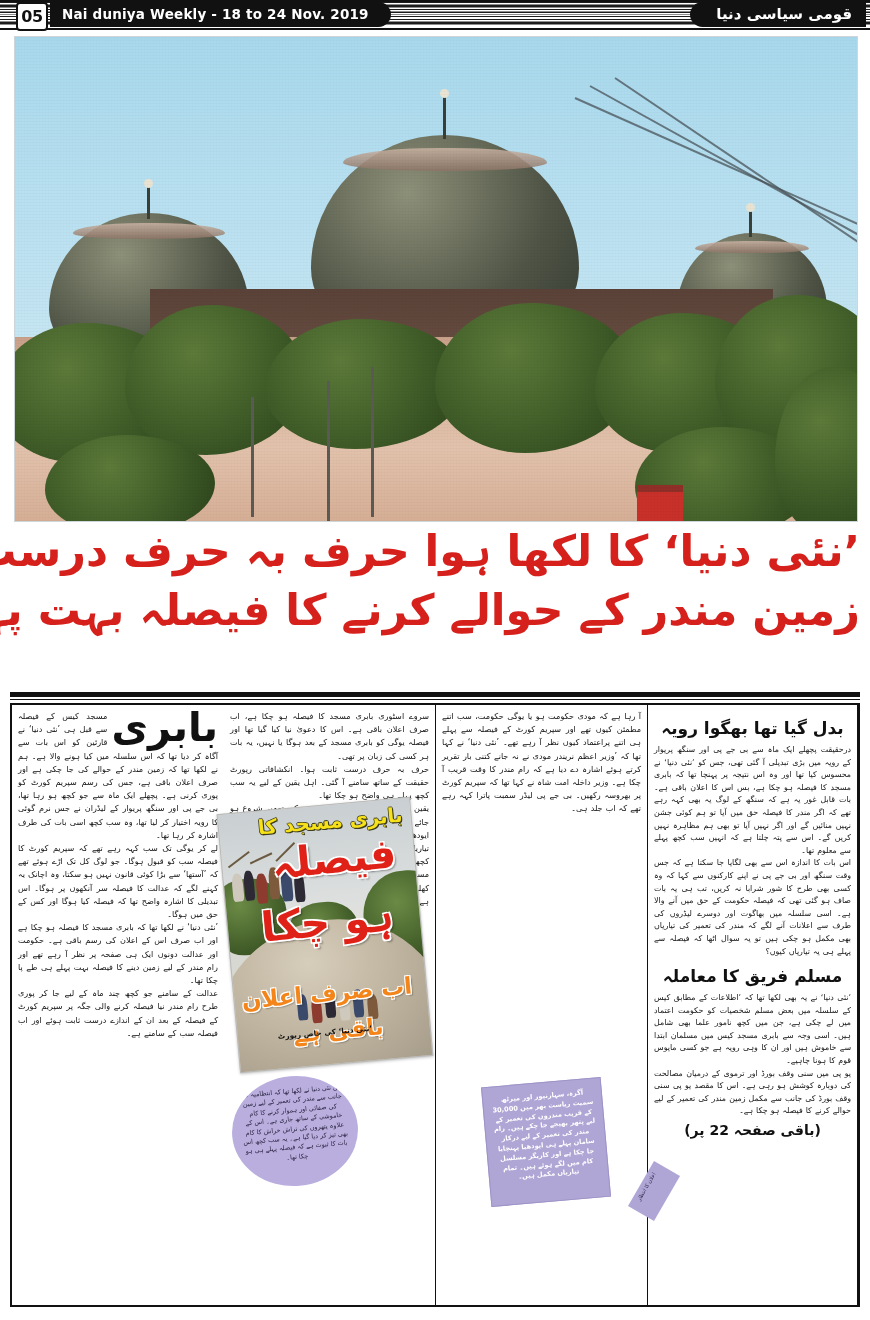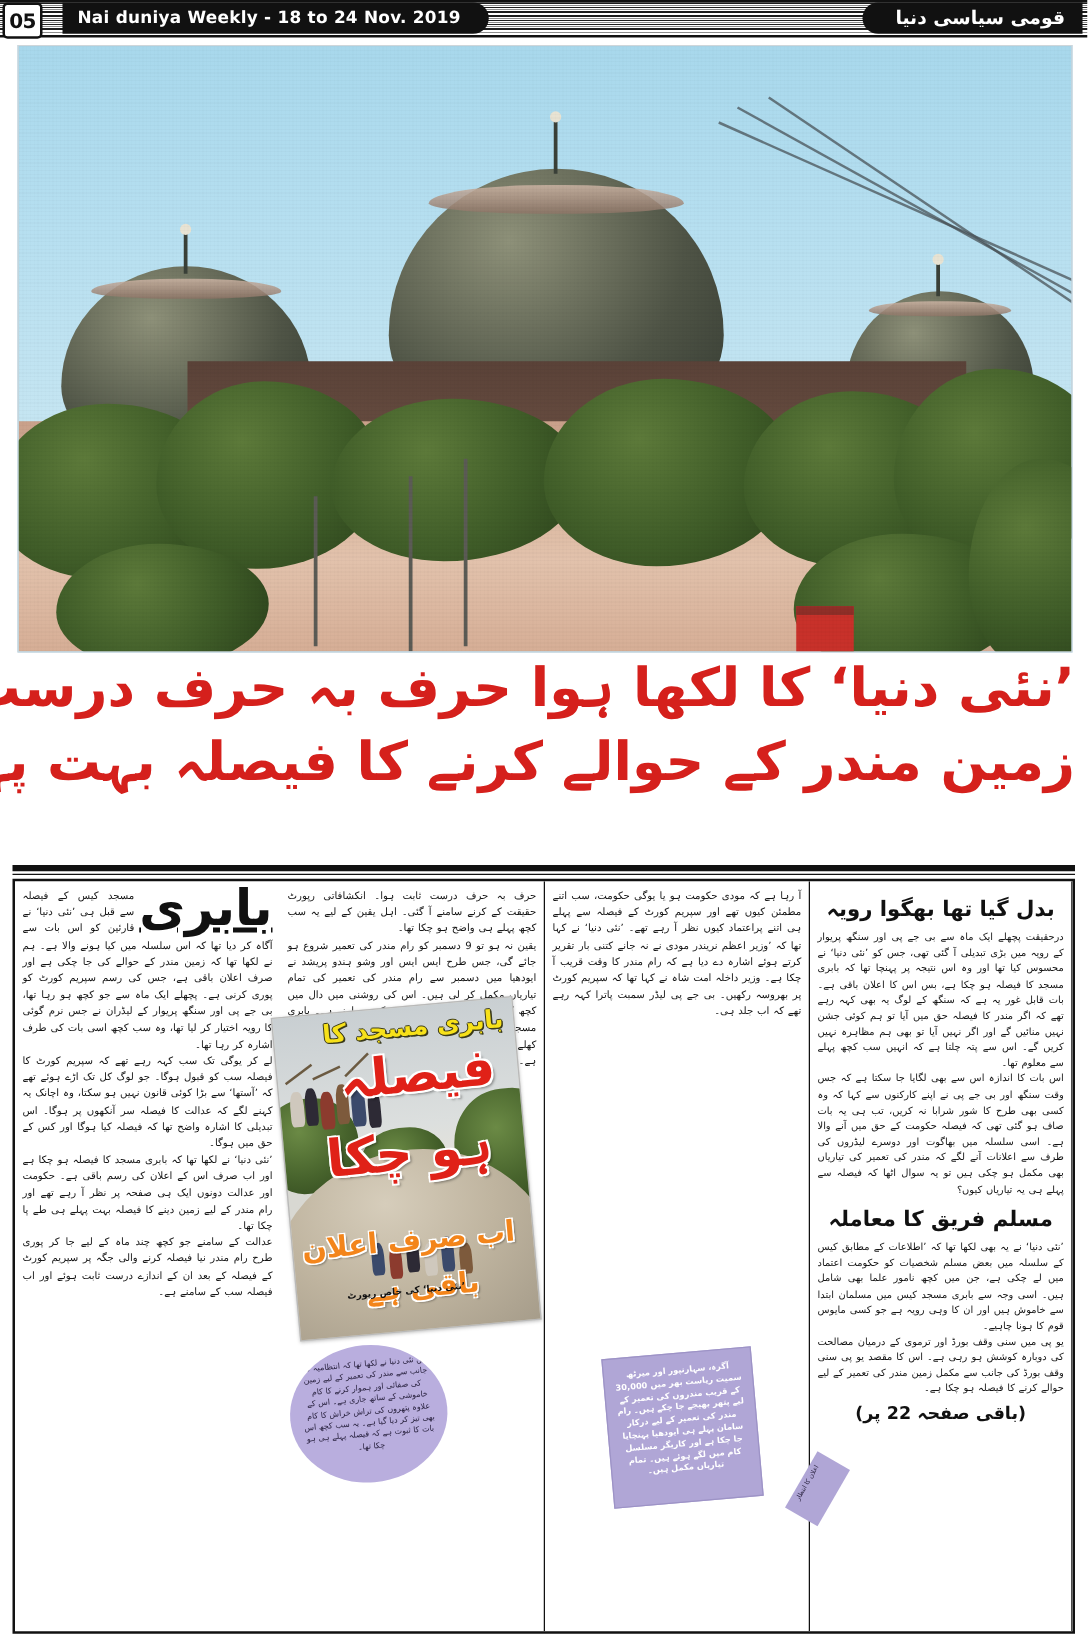--- a/index.html
+++ b/index.html
@@ -24,21 +24,21 @@
       #1d1d1d 0px, #1d1d1d 1.2px,
       #ffffff 1.2px, #ffffff 2.0px,
       #8d8d8d 2.0px, #8d8d8d 2.7px,
       #ffffff 2.7px, #ffffff 3.4px
     );
   }
   .mast-rule-top{position:absolute;left:0;top:0;width:870px;height:2px;background:#111;}
   .mast-rule-bot{position:absolute;left:0;top:28px;width:870px;height:2px;background:#111;}
 
   .page-num{
-    position:absolute;left:2px;top:2px;width:28px;height:25px;
+    position:absolute;left:16px;top:2px;width:28px;height:25px;
     background:#ffffff;border:2px solid #111;border-radius:4px;
     color:#111;font-weight:bold;font-size:16px;line-height:25px;text-align:center;
     font-family:"DejaVu Sans",sans-serif;letter-spacing:-0.5px;
   }
   .mast-title{
     position:absolute;left:50px;top:2px;height:25px;
     background:#111;border-radius:0 13px 13px 0;
     color:#fff;font-weight:bold;font-size:13.5px;line-height:25px;
     padding:0 22px 0 12px;white-space:nowrap;
     font-family:"DejaVu Sans","Liberation Sans",sans-serif;
@@ -144,21 +144,21 @@
     font-family:"DejaVu Sans","Liberation Sans",sans-serif;
     word-spacing:0.5px;
   }
   .utext.tight{font-size:7.9px;line-height:12.6px;}
   .subhead{
     direction:rtl;text-align:center;font-weight:bold;font-size:17px;
     line-height:22px;color:#111;margin:7px 0 5px 0;
   }
   .dropcap{
     float:right;font-size:40px;line-height:34px;font-weight:bold;
-    margin:0 0 0 4px;color:#111;text-decoration:underline;
+    margin:0 0 0 4px;color:#111;
   }
   .contin{
     direction:rtl;text-align:center;font-size:14px;font-weight:bold;
     color:#111;margin-top:4px;
   }
 
   
   .inset{
     position:absolute;left:228px;top:805px;width:192px;height:258px;
     overflow:hidden;border:1px solid #b9b9b9;
@@ -318,21 +318,22 @@
         <div class="utext">
           <span class="dropcap">بابری</span>
           <span>مسجد کیس کے فیصلہ سے قبل ہی ’نئی دنیا‘ نے قارئین کو اس بات سے آگاہ کر دیا تھا کہ اس سلسلہ میں کیا ہونے والا ہے۔ ہم نے لکھا تھا کہ زمین مندر کے حوالے کی جا چکی ہے اور صرف اعلان باقی ہے، جس کی رسم سپریم کورٹ کو پوری کرنی ہے۔ پچھلے ایک ماہ سے جو کچھ ہو رہا تھا، بی جے پی اور سنگھ پریوار کے لیڈران نے جس نرم گوئی کا رویہ اختیار کر لیا تھا، وہ سب کچھ اسی بات کی طرف اشارہ کر رہا تھا۔</span>
         </div>
         <div class="utext">لے کر یوگی تک سب کہہ رہے تھے کہ سپریم کورٹ کا فیصلہ سب کو قبول ہوگا۔ جو لوگ کل تک اڑے ہوئے تھے کہ ’آستھا‘ سے بڑا کوئی قانون نہیں ہو سکتا، وہ اچانک یہ کہنے لگے کہ عدالت کا فیصلہ سر آنکھوں پر ہوگا۔ اس تبدیلی کا اشارہ واضح تھا کہ فیصلہ کیا ہوگا اور کس کے حق میں ہوگا۔</div>
         <div class="utext">’نئی دنیا‘ نے لکھا تھا کہ بابری مسجد کا فیصلہ ہو چکا ہے اور اب صرف اس کے اعلان کی رسم باقی ہے۔ حکومت اور عدالت دونوں ایک ہی صفحہ پر نظر آ رہے تھے اور رام مندر کے لیے زمین دینے کا فیصلہ بہت پہلے ہی طے پا چکا تھا۔</div>
         <div class="utext">عدالت کے سامنے جو کچھ چند ماہ کے لیے جا کر پوری طرح رام مندر نیا فیصلہ کرنے والی جگہ پر سپریم کورٹ کے فیصلہ کے بعد ان کے اندازے درست ثابت ہوئے اور اب فیصلہ سب کے سامنے ہے۔</div>
       </div>
 
       <div class="col c2">
-        <div class="utext">حرف بہ حرف درست ثابت ہوا۔ انکشافاتی رپورٹ حقیقت کے کرنے سامنے آ گئی۔ اہل یقین کے لیے یہ سب کچھ پہلے ہی واضح ہو چکا تھا۔</div>
+        <div class="utext">سروے اسٹوری بابری مسجد کا فیصلہ ہو چکا ہے، اب صرف اعلان باقی ہے۔ اس کا دعویٰ نیا کیا گیا تھا اور فیصلہ یوگی کو بابری مسجد کے بعد ہوگا یا نہیں، یہ بات ہر کسی کی زبان پر تھی۔</div>
+        <div class="utext">حرف بہ حرف درست ثابت ہوا۔ انکشافاتی رپورٹ حقیقت کے ساتھ سامنے آ گئی۔ اہل یقین کے لیے یہ سب کچھ پہلے ہی واضح ہو چکا تھا۔</div>
         <div class="utext">یقین نہ ہو تو 9 دسمبر کو رام مندر کی تعمیر شروع ہو جائے گی، جس طرح ایس ایس اور وشو ہندو پریشد نے ایودھیا میں دسمبر سے رام مندر کی تعمیر کی تمام تیاریاں مکمل کر لی ہیں۔ اس کی روشنی میں دال میں کچھ کالا نظر آ رہا ہے۔ اب سب کچھ سامنے ہے۔ بابری مسجد کا مقدمہ کا فیصلہ ایسا ہوا ہے کہ سب کے منہ کھلے کے کھلے رہ گئے ہیں۔ اب سب کی سمجھ میں آ گیا ہے۔</div>
       </div>
 
       <div class="col c3">
         <div class="utext">آ رہا ہے کہ مودی حکومت ہو یا یوگی حکومت، سب اتنے مطمئن کیوں تھے اور سپریم کورٹ کے فیصلہ سے پہلے ہی اتنے پراعتماد کیوں نظر آ رہے تھے۔ ’نئی دنیا‘ نے کہا تھا کہ ’وزیر اعظم نریندر مودی نے نہ جانے کتنی بار تقریر کرتے ہوئے اشارہ دے دیا ہے کہ رام مندر کا وقت قریب آ چکا ہے۔ وزیر داخلہ امت شاہ نے کہا تھا کہ سپریم کورٹ پر بھروسہ رکھیں۔ بی جے پی لیڈر سمبت پاترا کہہ رہے تھے کہ اب جلد ہی۔</div>
       </div>
 
       <div class="col c4">
         <div class="subhead">بدل گیا تھا بھگوا رویہ</div>
         <div class="utext tight">درحقیقت پچھلے ایک ماہ سے بی جے پی اور سنگھ پریوار کے رویہ میں بڑی تبدیلی آ گئی تھی، جس کو ’نئی دنیا‘ نے محسوس کیا تھا اور وہ اس نتیجہ پر پہنچا تھا کہ بابری مسجد کا فیصلہ ہو چکا ہے، بس اس کا اعلان باقی ہے۔ بات قابل غور یہ ہے کہ سنگھ کے لوگ یہ بھی کہہ رہے تھے کہ اگر مندر کا فیصلہ حق میں آیا تو ہم کوئی جشن نہیں منائیں گے اور اگر نہیں آیا تو بھی ہم مظاہرہ نہیں کریں گے۔ اس سے پتہ چلتا ہے کہ انہیں سب کچھ پہلے سے معلوم تھا۔</div>

